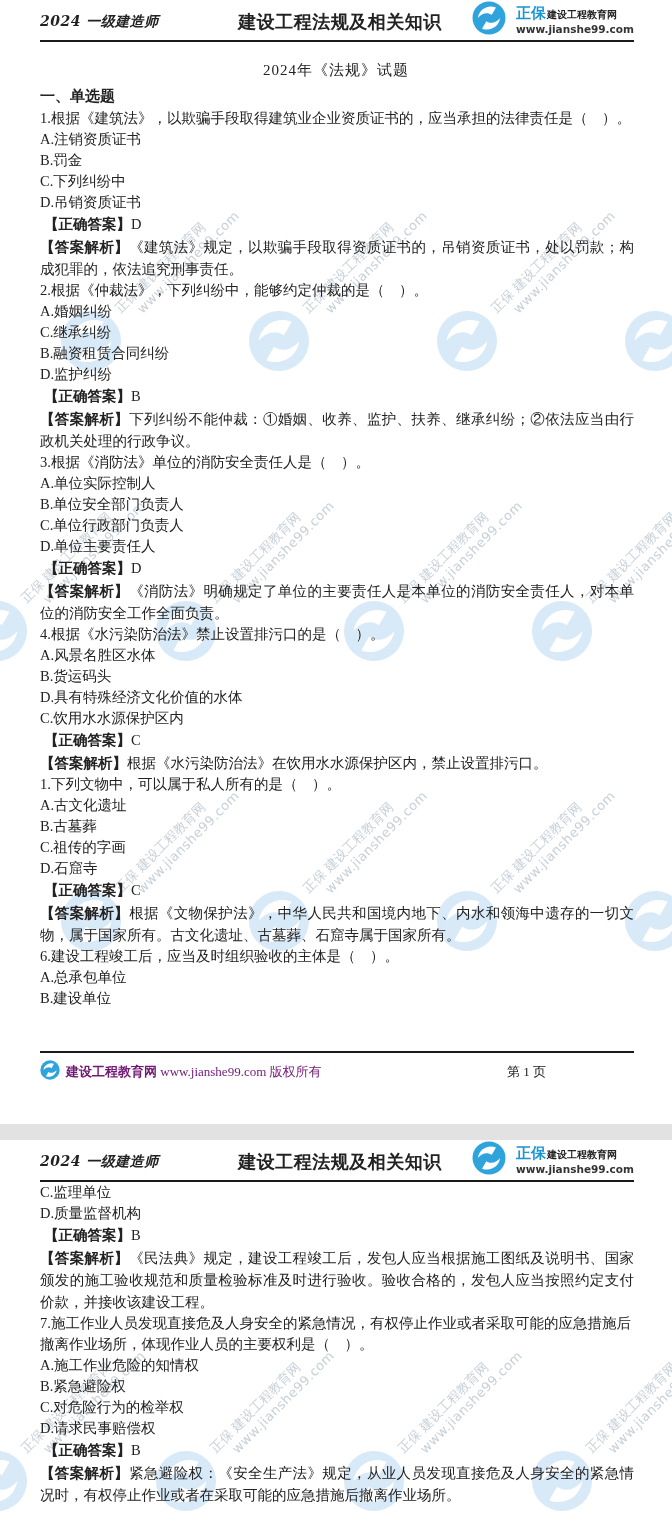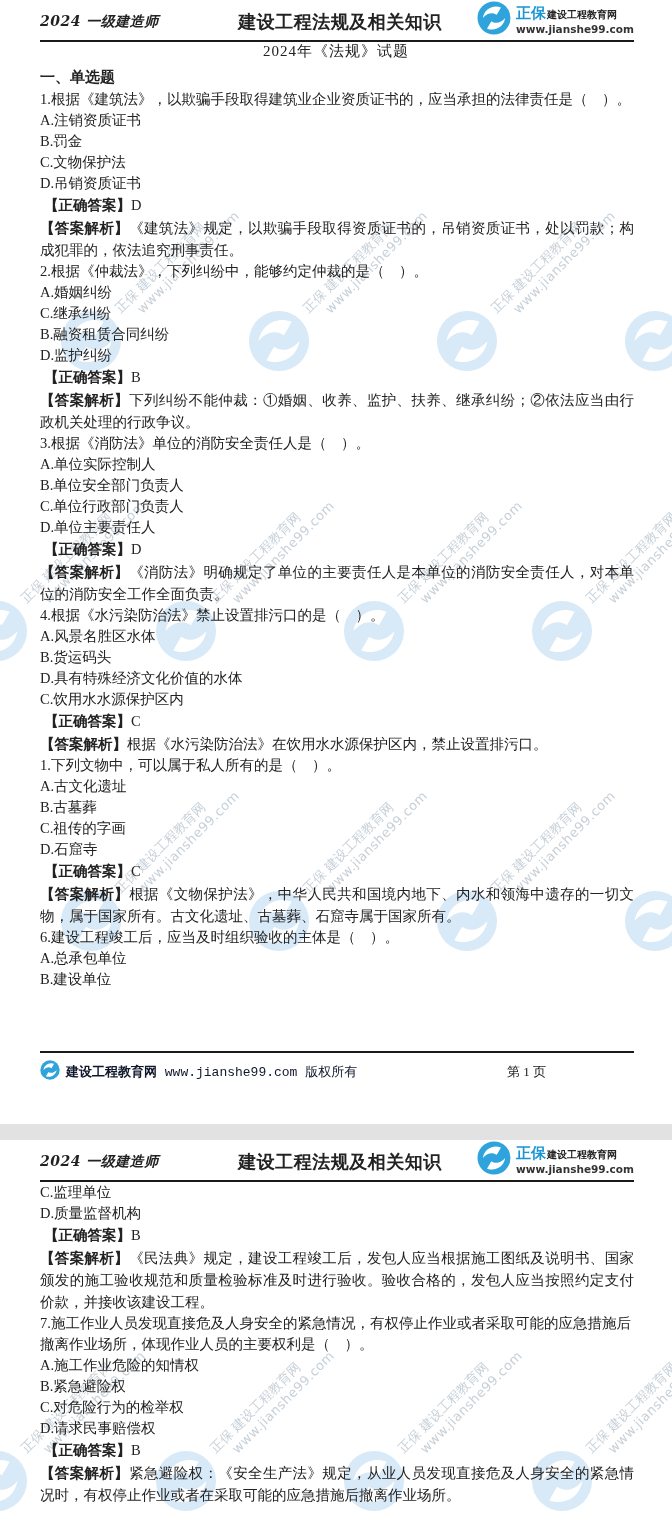--- a/index.html
+++ b/index.html
@@ -9,46 +9,46 @@
   .page-2{height:397px;}
   .separator{width:672px;height:16px;background:#e2e2e2;}
 
   
   .hdr{position:relative;z-index:3;margin:0 38px 0 40px;padding-top:4px;height:36px;
        border-bottom:2px solid #1a1a1a;display:flex;align-items:center;background:transparent;}
   .hdr-left{width:168px;font-size:14px;font-weight:bold;font-style:italic;
             font-family:"DejaVu Serif",serif;letter-spacing:.5px;white-space:nowrap;}
   .hdr-title{flex:1;text-align:center;font-family:"DejaVu Sans","Liberation Sans",sans-serif;
              font-weight:bold;font-size:18px;letter-spacing:.5px;white-space:nowrap;}
-  .hdr-logo{width:162px;display:flex;justify-content:flex-end;align-items:center;gap:5px;
+  .hdr-logo{width:162px;display:flex;justify-content:space-between;align-items:center;gap:5px;
             position:relative;top:-2px;}
   .brand-col{display:flex;flex-direction:column;line-height:1.15;}
   .brand-row1{display:flex;align-items:baseline;gap:1px;white-space:nowrap;}
   .brand-zh{color:#1b95d4;font-family:"DejaVu Sans",sans-serif;font-weight:bold;font-size:15px;}
   .brand-site{color:#222;font-family:"DejaVu Sans",sans-serif;font-weight:bold;font-size:10px;}
   .brand-url{color:#333;font-family:"DejaVu Sans",sans-serif;font-weight:bold;font-size:10.5px;white-space:nowrap;}
 
   
-  .doc-title{position:relative;z-index:2;text-align:center;font-size:15px;
+  .doc-title{position:relative;z-index:2;text-align:center;font-size:15px;margin-top:19px;
              letter-spacing:1px;white-space:nowrap;}
   .section{position:relative;z-index:2;margin:7px 38px 2px 40px;
            font-family:"DejaVu Sans","Liberation Sans",sans-serif;font-weight:bold;font-size:15px;}
 
   
   .content{position:relative;z-index:2;margin:0 38px 0 40px;font-size:14.5px;}
   .content p{margin:0;line-height:21px;}
   .content p.ana{line-height:22px;text-align:justify;}
   .content p.ans{margin:1px 4px;}
   .blabel{font-weight:bold;}
 
   
   .ftr{position:absolute;z-index:3;left:40px;right:38px;top:1051px;border-top:2px solid #1a1a1a;
        padding-top:7px;display:flex;align-items:center;background:#fff;}
   .ftr-left{display:flex;align-items:center;gap:6px;
-            font-family:Liberation Mono, monospace;font-size:13px;color:#0f172a;}
+            font-family:Liberation Serif, serif;font-size:13px;color:#701a75;}
   .ftr-brand{font-weight:bold;}
   .pageno{margin-left:auto;margin-right:88px;font-size:13px;color:#222;}
 
   
   .wm{position:absolute;inset:0;z-index:1;pointer-events:none;}
   .wm-unit{position:absolute;width:210px;height:240px;}
   .wm-circle{position:absolute;left:0;top:140px;width:62px;height:62px;}
   .wm-text{position:absolute;left:52px;top:135px;width:172px;
            transform:rotate(-45deg);transform-origin:0 0;
            color:#c7d0d8;font-family:"DejaVu Sans",sans-serif;font-size:13px;line-height:16px;
@@ -202,21 +202,21 @@
           <div class="brand-url">www.jianshe99.com</div>
         </div>
       </div>
     </div>
     <div class="doc-title">2024年《法规》试题</div>
     <div class="section">一、单选题</div>
     <div class="content">
       <p class="stem">1.根据《建筑法》，以欺骗手段取得建筑业企业资质证书的，应当承担的法律责任是（　）。</p>
       <p class="opt">A.注销资质证书</p>
       <p class="opt">B.罚金</p>
-      <p class="opt">C.文物保护法</p>
+      <p class="opt">C.下列纠纷中</p>
       <p class="opt">D.吊销资质证书</p>
       <p class="ans"><span class="blabel">【正确答案】</span><span>D</span></p>
       <p class="ana"><span class="blabel">【答案解析】</span><span>《建筑法》规定，以欺骗手段取得资质证书的，吊销资质证书，处以罚款；构成犯罪的，依法追究刑事责任。</span></p>
       <p class="stem">2.根据《仲裁法》，下列纠纷中，能够约定仲裁的是（　）。</p>
       <p class="opt">A.婚姻纠纷</p>
       <p class="opt">C.继承纠纷</p>
       <p class="opt">B.融资租赁合同纠纷</p>
       <p class="opt">D.监护纠纷</p>
       <p class="ans"><span class="blabel">【正确答案】</span><span>B</span></p>
       <p class="ana"><span class="blabel">【答案解析】</span><span>下列纠纷不能仲裁：①婚姻、收养、监护、扶养、继承纠纷；②依法应当由行政机关处理的行政争议。</span></p>

